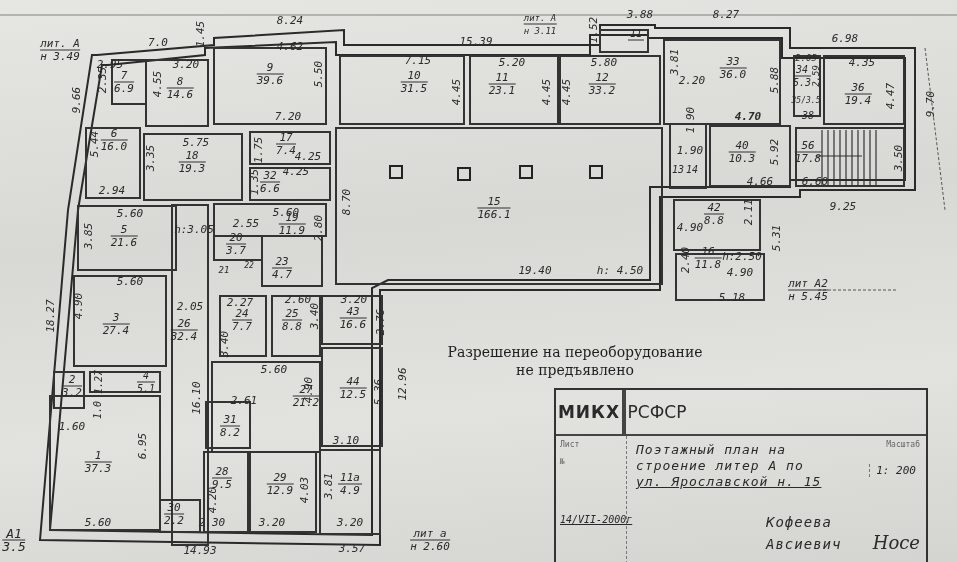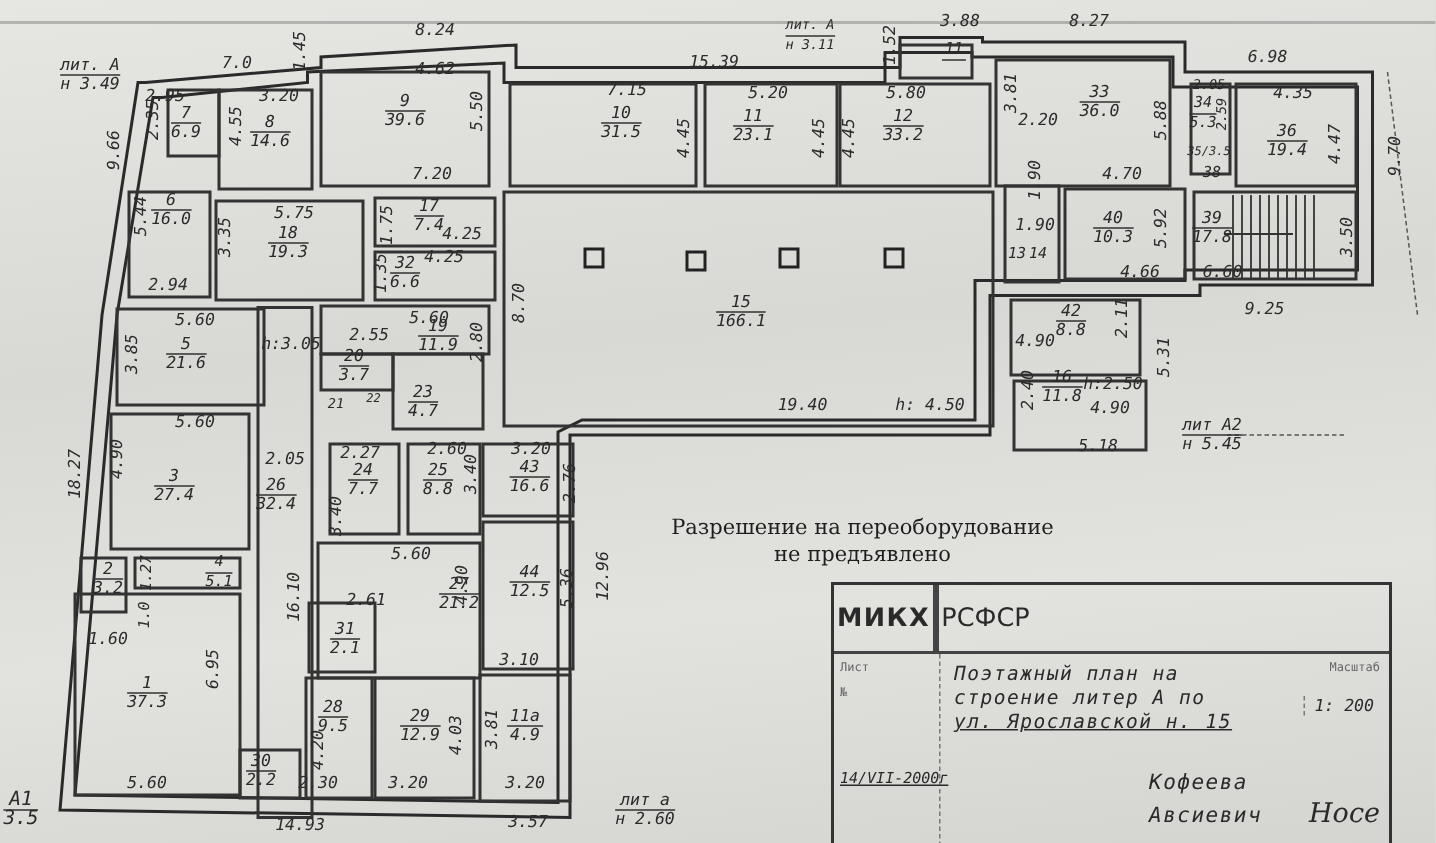--- a/index.html
+++ b/index.html
@@ -229,21 +229,21 @@
 <div class="room" style="left:280px;top:484px;">
     <span class="no">29</span>
     <span class="ar">12.9</span>
   </div>
 <div class="room" style="left:174px;top:514px;">
     <span class="no">30</span>
     <span class="ar">2.2</span>
   </div>
 <div class="room" style="left:230px;top:426px;">
     <span class="no">31</span>
-    <span class="ar">2.1</span>
+    <span class="ar">8.2</span>
   </div>
 <div class="room" style="left:270px;top:182px;">
     <span class="no">32</span>
     <span class="ar">6.6</span>
   </div>
 <div class="room" style="left:733px;top:68px;">
     <span class="no">33</span>
     <span class="ar">36.0</span>
   </div>
 <div class="room" style="left:802px;top:76px;font-size:10px;">
@@ -254,21 +254,21 @@
     <span class="ar"><span>35</span>/<span>3.5</span></span>
   </div>
 <div class="room" style="left:808px;top:116px;font-size:10px;">
     <span class="ar">38</span>
   </div>
 <div class="room" style="left:858px;top:94px;">
     <span class="no">36</span>
     <span class="ar">19.4</span>
   </div>
 <div class="room" style="left:808px;top:152px;">
-    <span class="no">39</span>
+    <span class="no">56</span>
     <span class="ar">17.8</span>
   </div>
 <div class="room" style="left:742px;top:152px;">
     <span class="no">40</span>
     <span class="ar">10.3</span>
   </div>
 <div class="room" style="left:714px;top:214px;">
     <span class="no">42</span>
     <span class="ar">8.8</span>
   </div>
@@ -301,21 +301,21 @@
 <div class="lbl" style="left:604px;top:62px;">5.80</div>
 <div class="lbl vert" style="left:456px;top:92px;">4.45</div>
 <div class="lbl vert" style="left:546px;top:92px;">4.45</div>
 <div class="lbl vert" style="left:566px;top:92px;">4.45</div>
 <div class="lbl vert" style="left:593px;top:30px;">1.52</div>
 <div class="lbl" style="left:640px;top:14px;">3.88</div>
 <div class="lbl" style="left:726px;top:14px;">8.27</div>
 <div class="lbl vert" style="left:674px;top:62px;">3.81</div>
 <div class="lbl" style="left:692px;top:80px;">2.20</div>
 <div class="lbl vert" style="left:774px;top:80px;">5.88</div>
-<div class="lbl" style="left:748px;top:116px;">4.70</div>
+<div class="lbl" style="left:748px;top:116px;font-weight:bold;">4.70</div>
 <div class="lbl" style="left:845px;top:38px;">6.98</div>
 <div class="lbl" style="left:806px;top:58px;font-size:9px;">2.05</div>
 <div class="lbl vert" style="left:816px;top:76px;font-size:9px;">2.59</div>
 <div class="lbl" style="left:862px;top:62px;">4.35</div>
 <div class="lbl vert" style="left:890px;top:96px;">4.47</div>
 <div class="lbl vert" style="left:930px;top:104px;">9.70</div>
 <div class="lbl vert" style="left:690px;top:120px;">1.90</div>
 <div class="lbl" style="left:690px;top:150px;">1.90</div>
 <div class="lbl vert" style="left:774px;top:152px;">5.92</div>
 <div class="lbl" style="left:760px;top:181px;">4.66</div>

